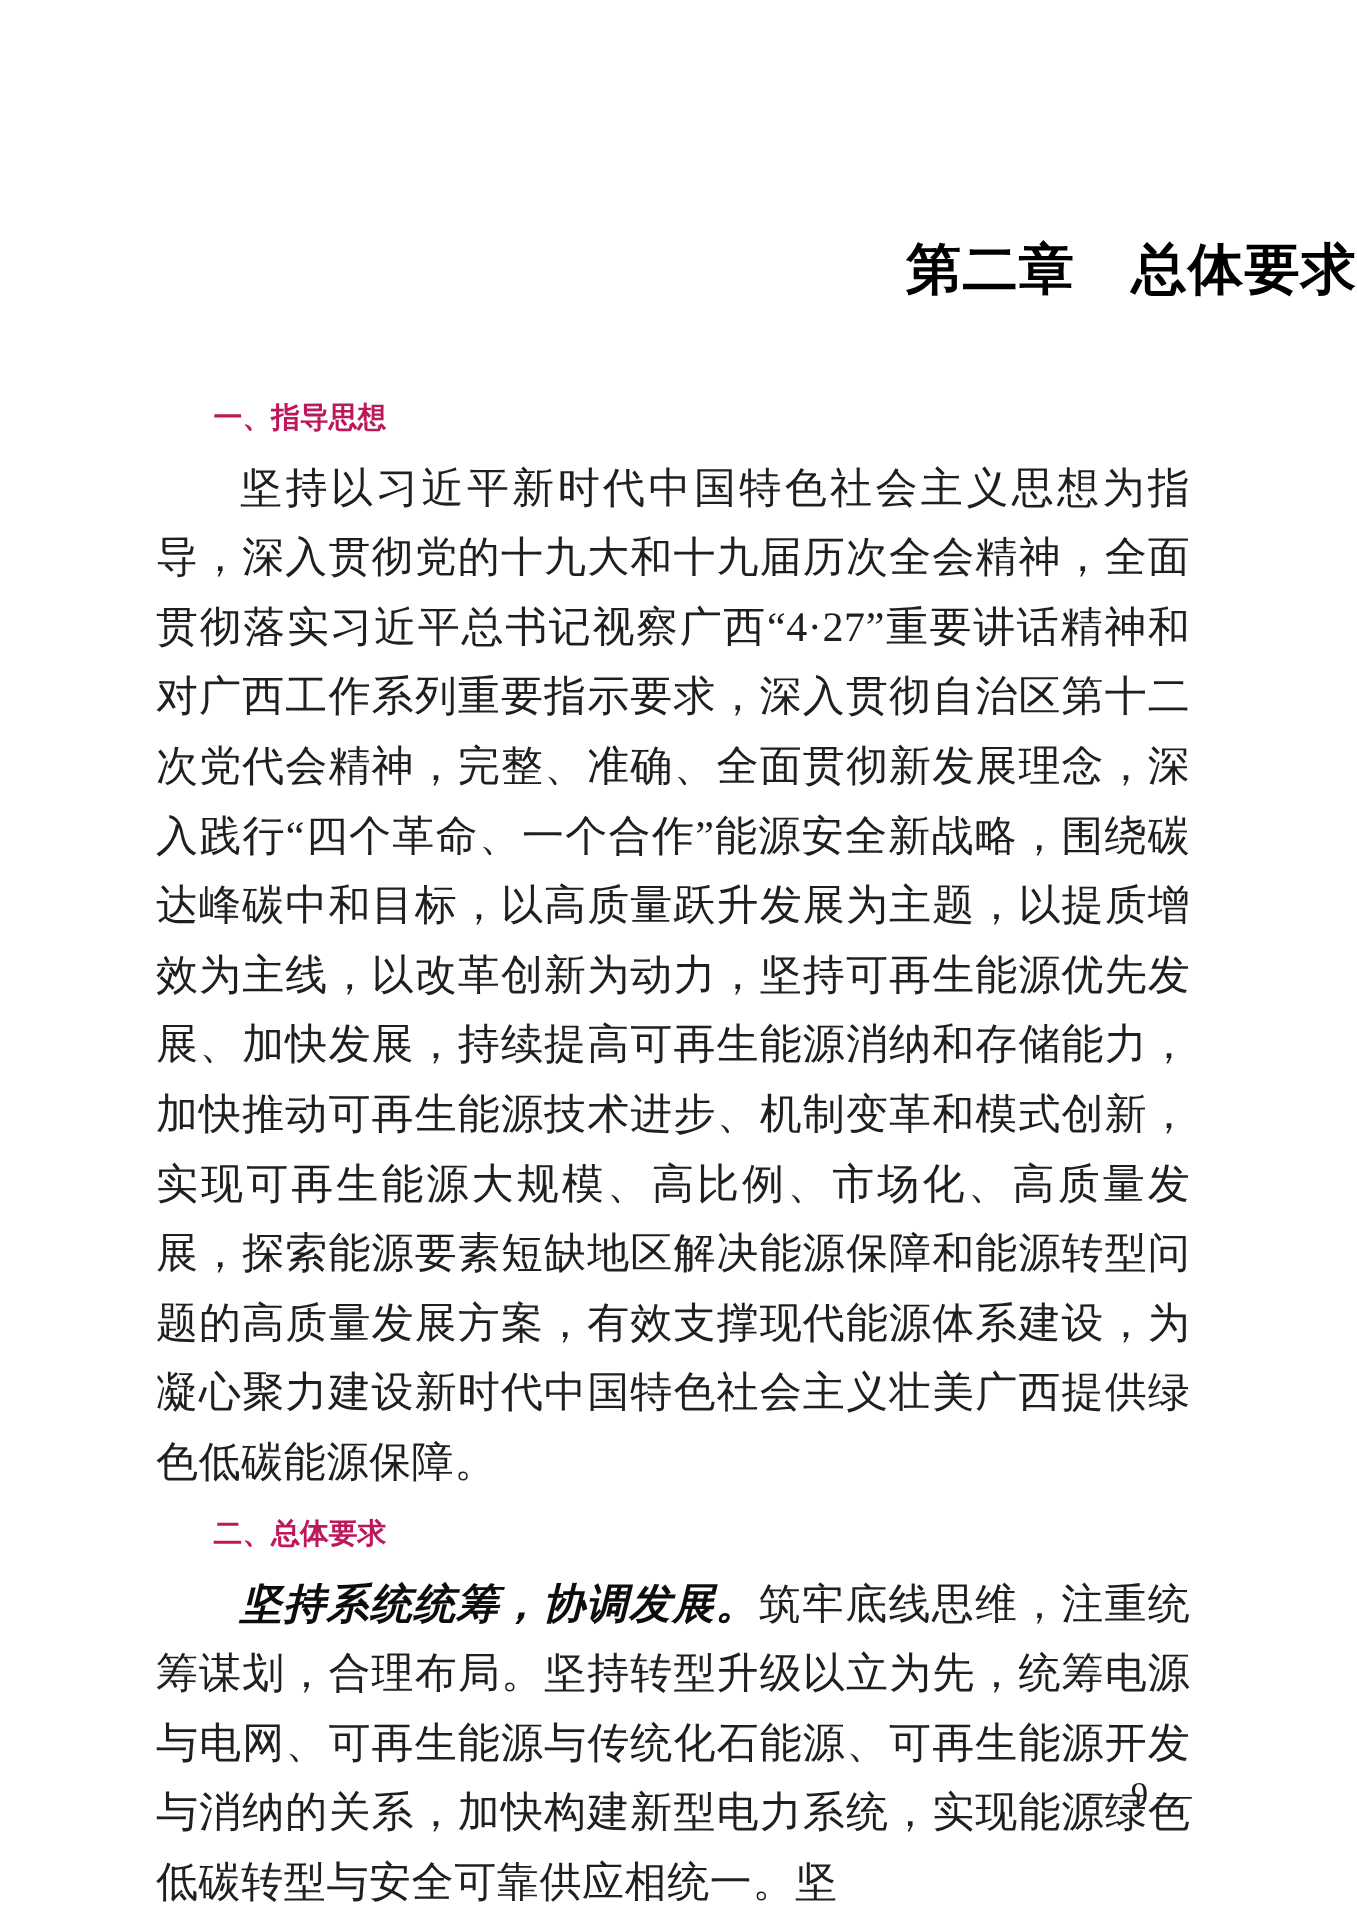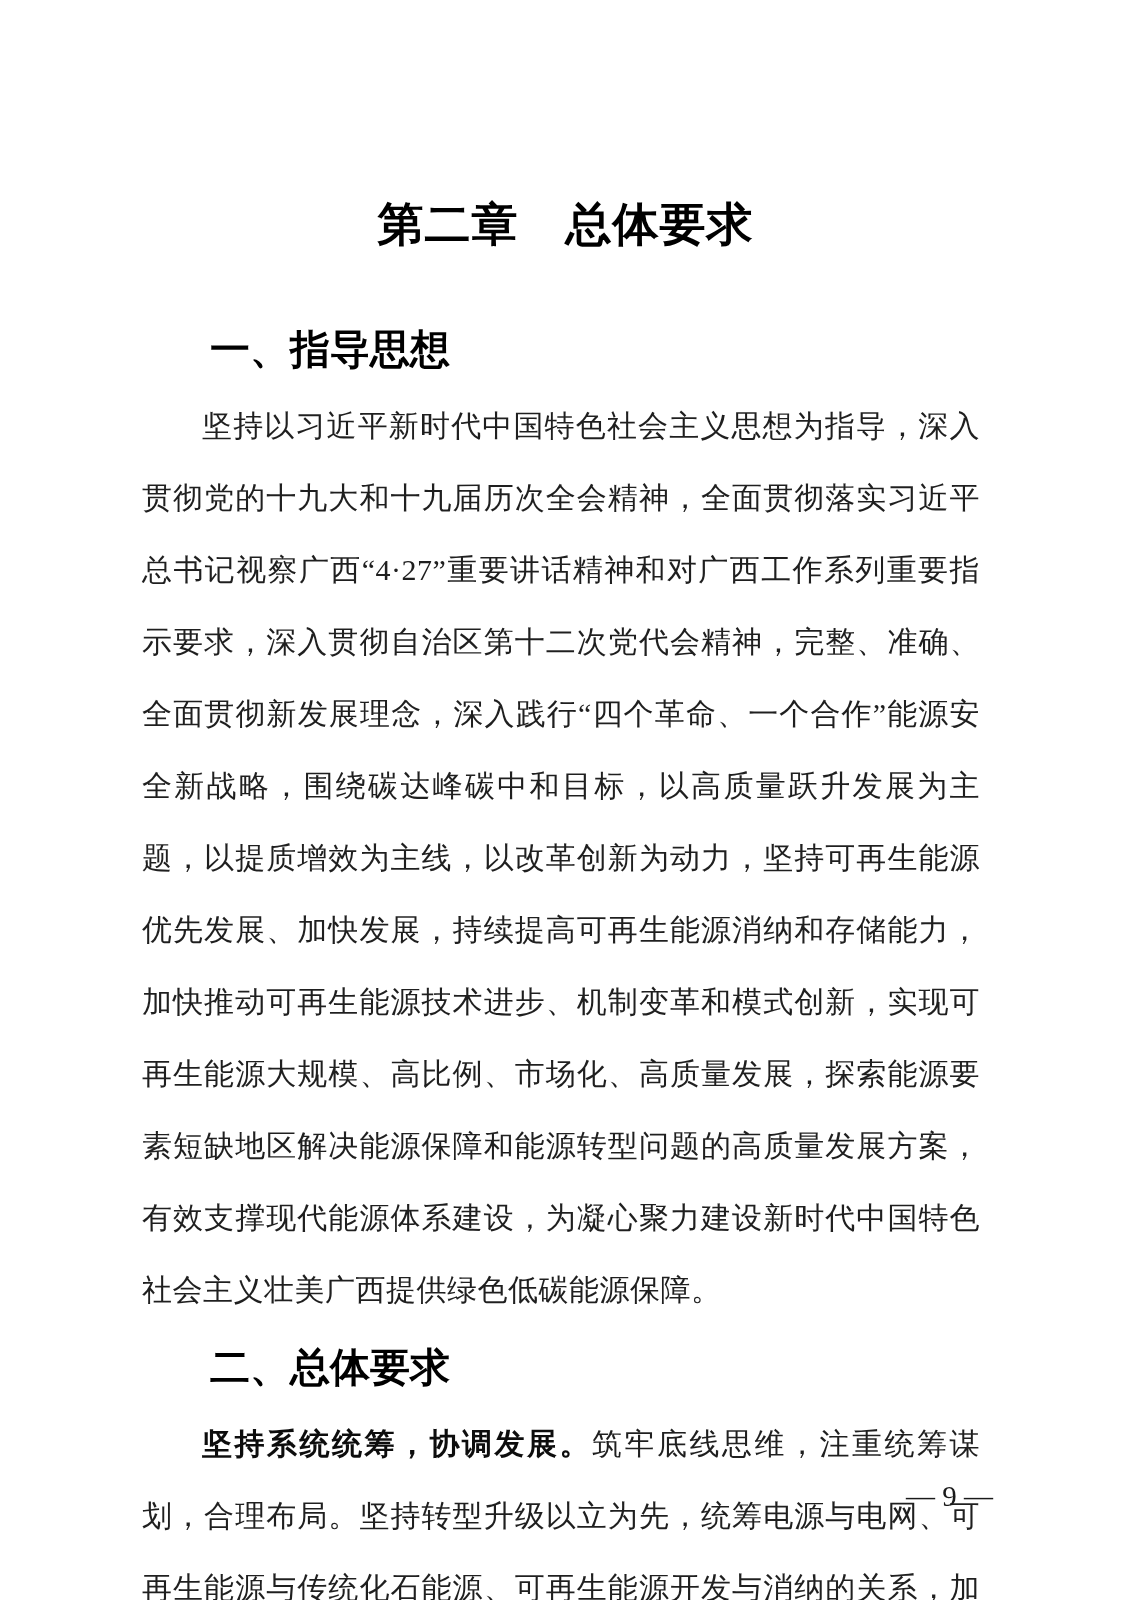--- a/index.html
+++ b/index.html
@@ -15,55 +15,56 @@
     overflow: hidden;
     font-family: "Liberation Serif", "DejaVu Serif", serif;
     color: #1f1f1f;
   }
   .doc-title {
     position: absolute;
     top: 194px;
     left: 0;
     width: 100%;
     margin: 0;
-    text-align: center;
+    text-align: right;
     font-size: 46px;
     font-weight: 700;
     letter-spacing: 1px;
     color: #000000;
     font-family: "Liberation Serif", "DejaVu Serif", serif;
   }
   .content {
     position: absolute;
     top: 318px;
     left: 130px;
     width: 862px;
   }
   .sec-heading {
     margin: 2px 0 0 0;
-    font-size: 40px;
+    font-size: 24px;
     font-weight: 700;
     line-height: 58px;
     text-indent: 2em;
-    color: #000000;
+    color: #be185d;
     font-family: "Liberation Sans", "DejaVu Sans", sans-serif;
   }
   .body-para {
-    margin: 12px;
-    font-size: 30px;
-    line-height: 72px;
+    margin: 0;
+    font-size: 35px;
+    line-height: 58px;
     text-indent: 2em;
     text-align: justify;
     color: #1f1f1f;
     letter-spacing: 0.5px;
   }
   .lead-bold {
     font-weight: 700;
     color: #0d0d0d;
     font-family: "Liberation Sans", "DejaVu Sans", sans-serif;
+    font-style: italic;
   }
   .footer {
     position: absolute;
     top: 1480px;
     right: 138px;
     font-size: 29px;
     color: #1a1a1a;
     font-family: "Liberation Serif", "DejaVu Serif", serif;
   }
 </style>

